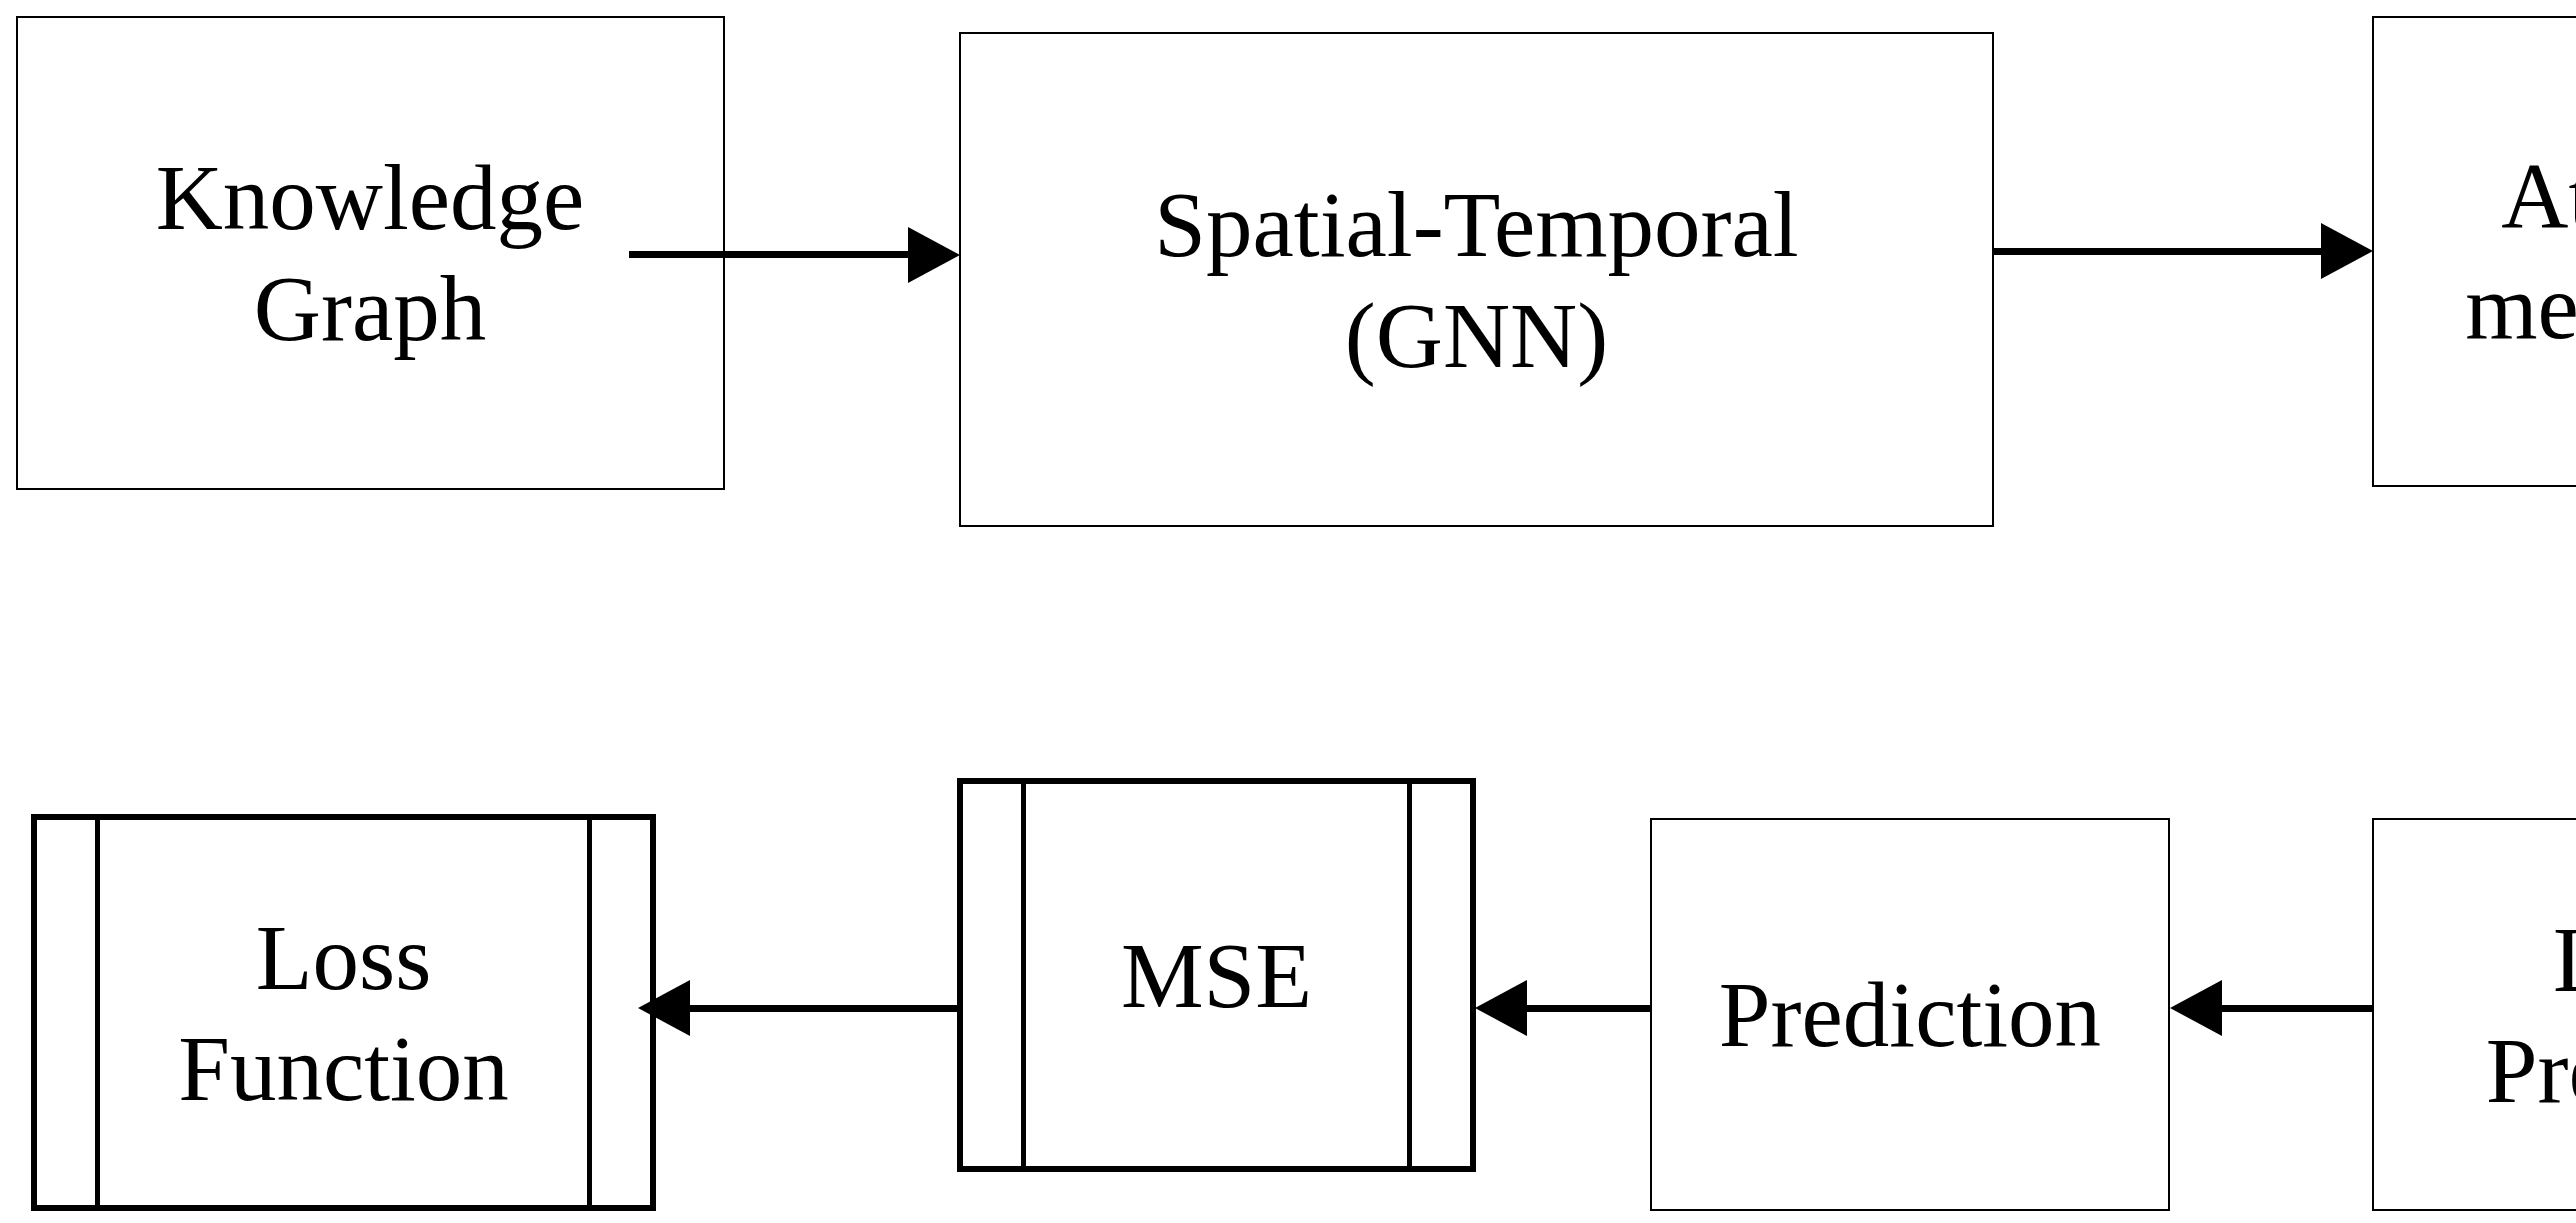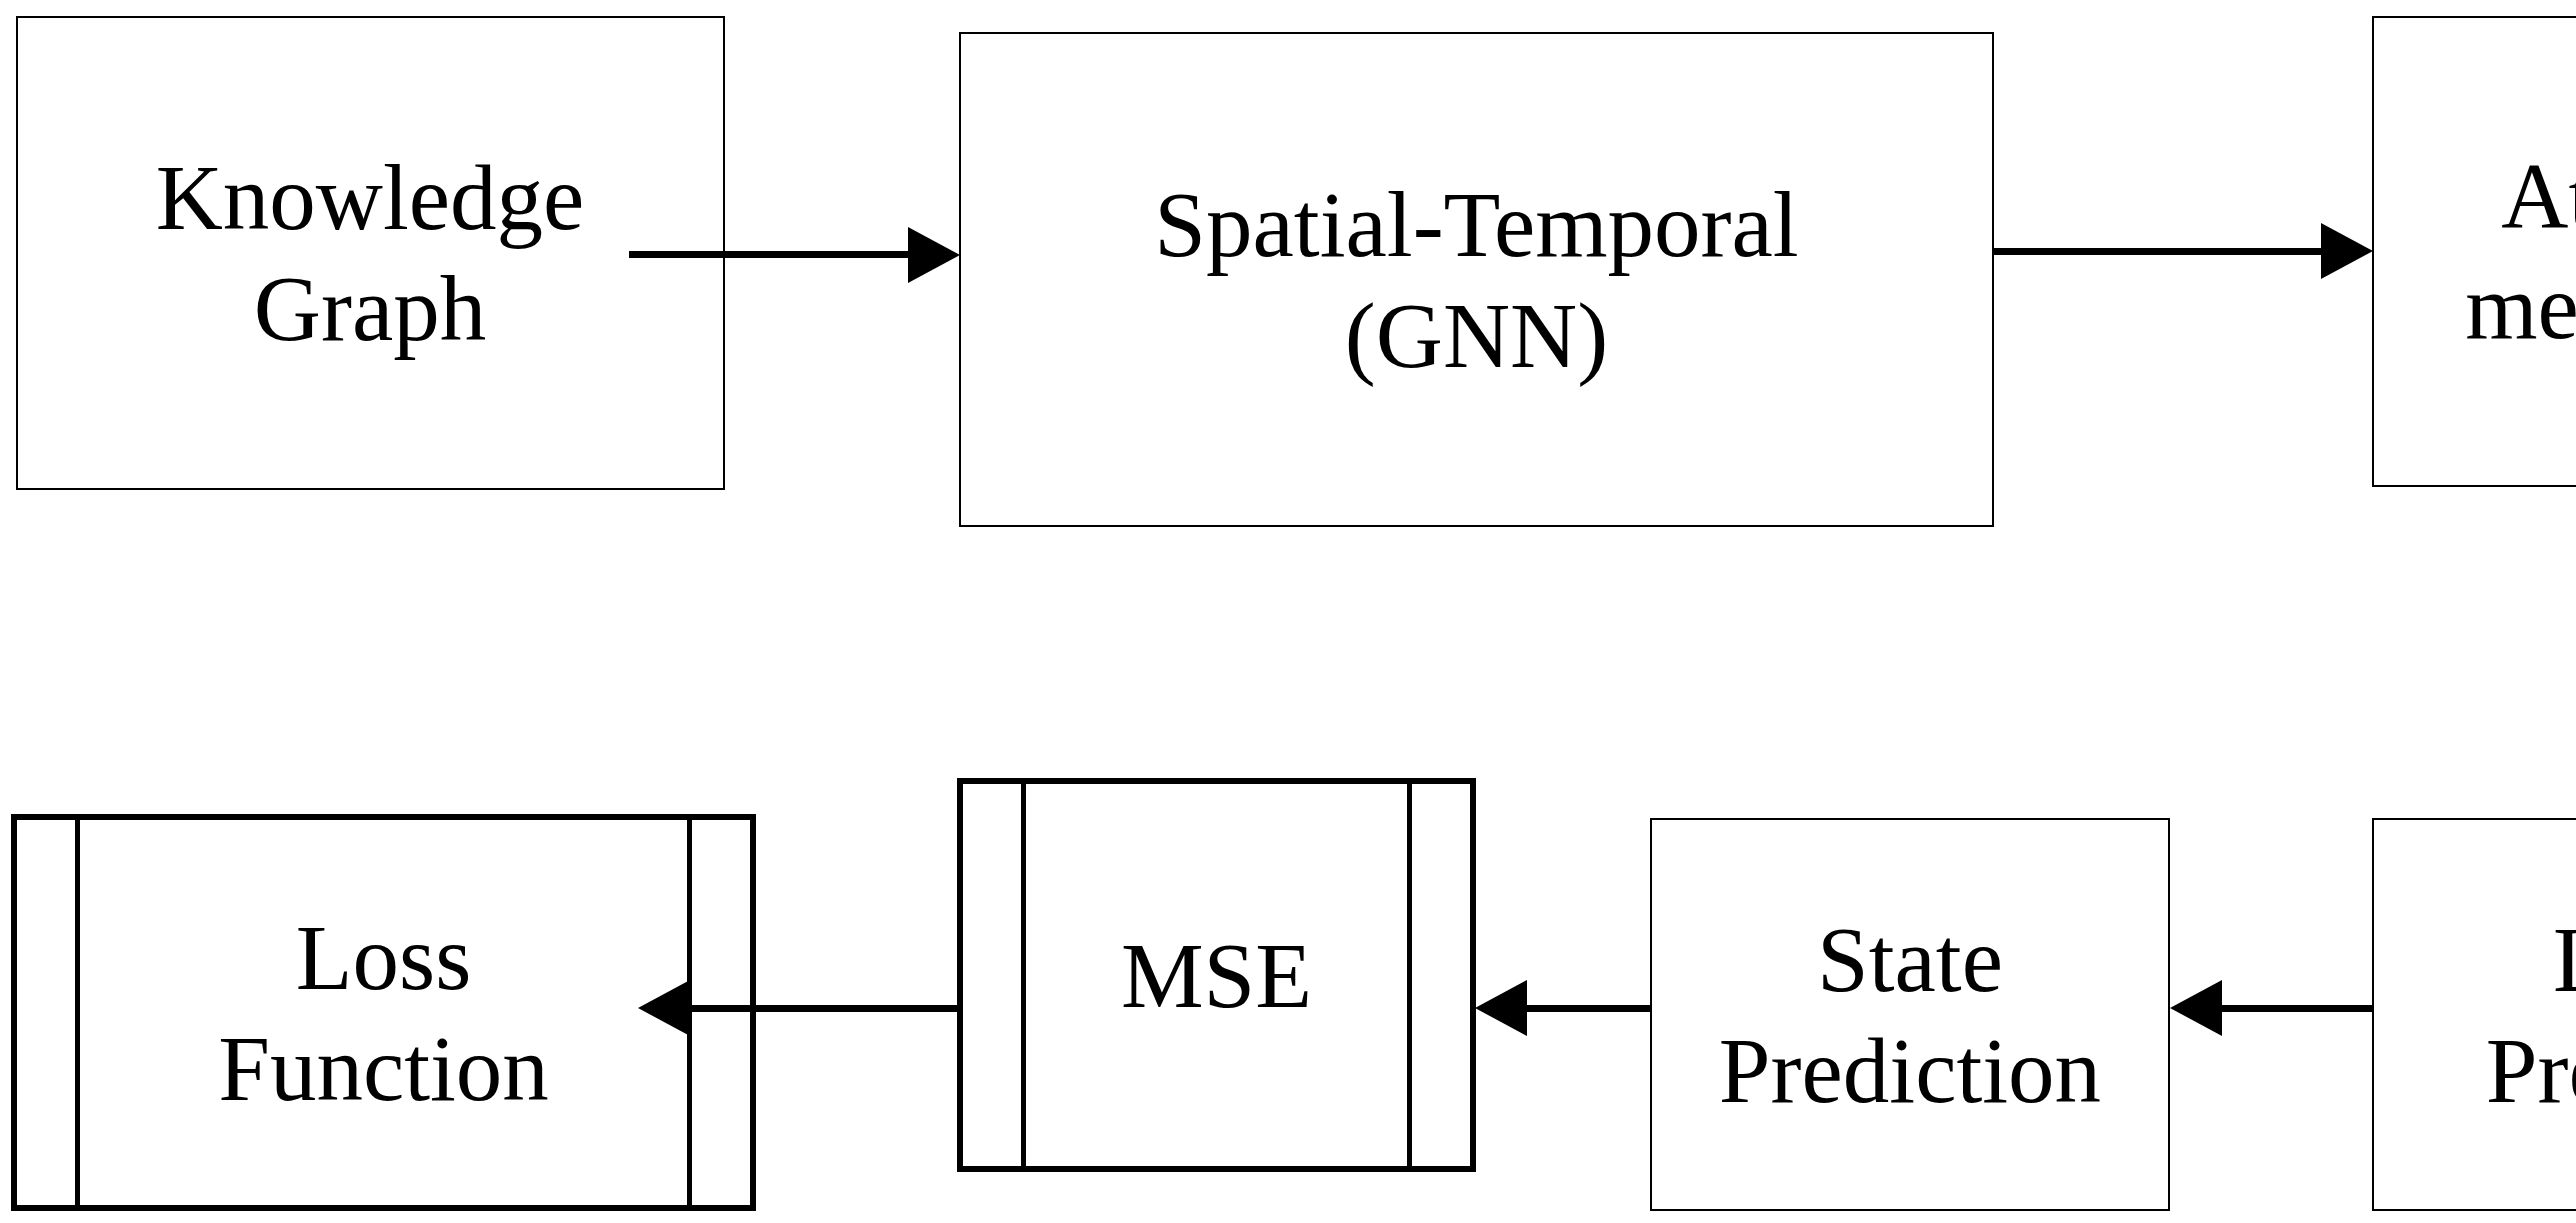--- a/index.html
+++ b/index.html
@@ -82,40 +82,39 @@
     </div>
   </div>
 
   <div class="box" style="left:2372px; top:15.5px; width:610px; height:471px;">
     <div class="label">
       <div>Attention</div>
       <div>mechanism</div>
     </div>
   </div>
 
-  <div class="box thick" style="left:11px; top:814px; width:745px; height:397px;">
+  <div class="box thick" style="left:31px; top:814px; width:625px; height:397px;">
     <div class="bar left"></div>
     <div class="bar right"></div>
     <div class="label">
       <div>Loss</div>
       <div>Function</div>
     </div>
   </div>
 
   <div class="box thick" style="left:957px; top:778px; width:519px; height:394px;">
     <div class="bar left"></div>
     <div class="bar right"></div>
     <div class="label">
       <div>MSE</div>
     </div>
   </div>
 
   <div class="box" style="left:1650px; top:818px; width:520px; height:393px;">
     <div class="label">
-      <div>State</div>
       <div>Prediction</div>
     </div>
   </div>
 
   <div class="box" style="left:2372px; top:818px; width:610px; height:393px;">
     <div class="label">
       <div>LSTM</div>
       <div>Prediction</div>
     </div>
   </div>

